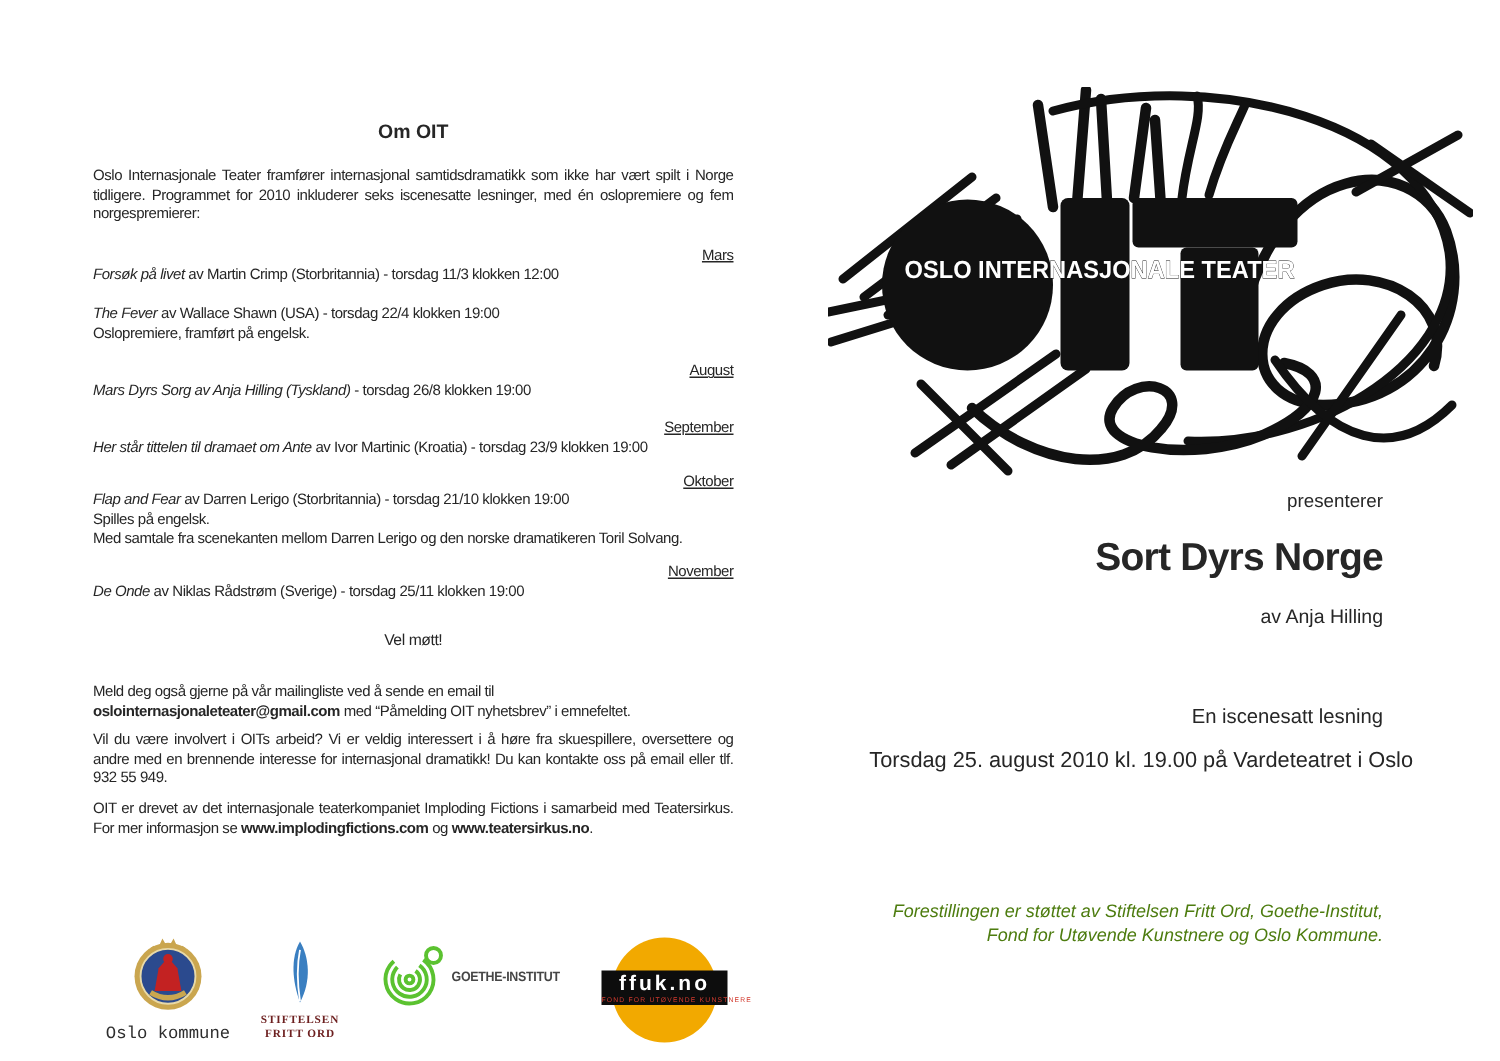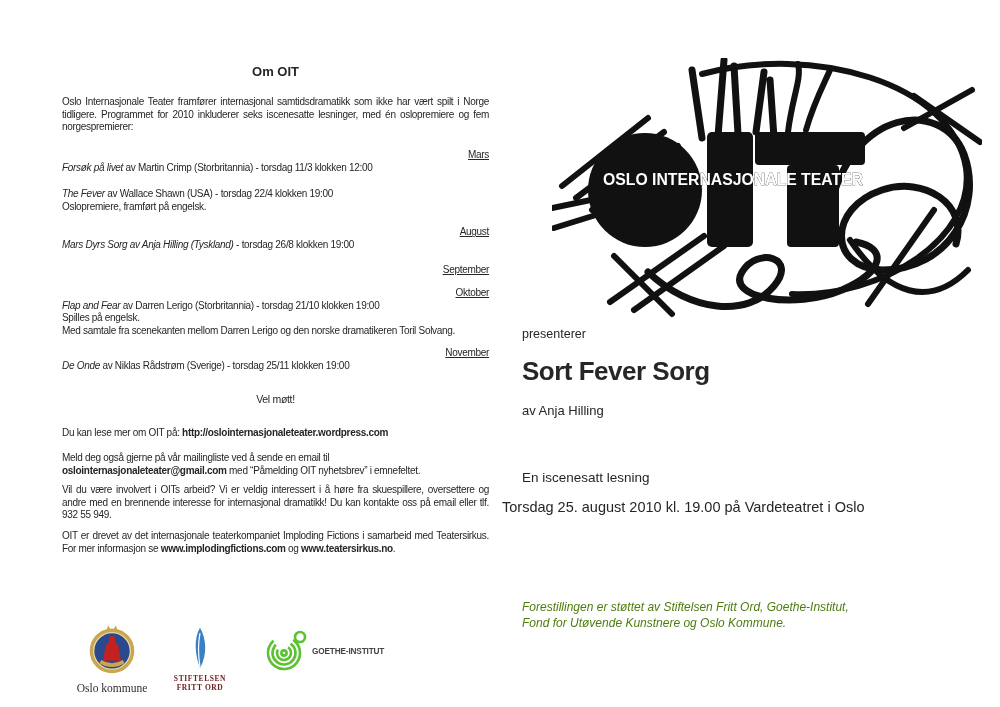--- a/index.html
+++ b/index.html
@@ -1,52 +1,52 @@
 <!DOCTYPE html>
 <html><head>
 <meta charset="utf-8">
 <style>
   html,body{margin:0;padding:0;background:#fff;}
   #page{position:relative;width:1000px;height:707px;background:#fff;overflow:hidden;
         font-family:"Liberation Sans",sans-serif;color:#262626;}
   
   .left-page{position:absolute;left:62px;top:66px;width:427px;font-size:10px;
              letter-spacing:-0.3px;line-height:12.8px;}
-  .doc-title{font-size:13px;font-weight:bold;text-align:center;margin:0 0 17px 0;letter-spacing:0;}
+  .doc-title{font-size:13px;font-weight:bold;text-align:center;margin:16px 0 17px 0;letter-spacing:0;}
   .intro{margin:0 0 15px 0;text-align:justify;}
   .event{margin:0;}
   .event .month{text-decoration:underline;text-underline-offset:1px;text-align:right;}
   .it{font-style:italic;}
   .b{font-weight:bold;}
   .closing{font-weight:normal;text-align:center;font-size:10.5px;}
   .para{margin:0;}
   .just{text-align:justify;}
   .mb6{margin-bottom:6px}.mb8{margin-bottom:8px}.mb9{margin-bottom:9px}.mb10{margin-bottom:10px}
   .mb12{margin-bottom:12px}.mb13{margin-bottom:13px}.mb20{margin-bottom:20px}.mb22{margin-bottom:22px}
   
   .sponsors{position:absolute;left:0;top:622px;width:500px;height:80px;}
   .sponsor{position:absolute;text-align:center;}
   .oslo-kommune{left:70px;top:2px;width:84px;}
-  .oslo-kommune .lbl{font-family:Liberation Serif, serif;font-size:11.5px;color:#2e2e2e;margin-top:2px;white-space:nowrap;}
+  .oslo-kommune .lbl{font-family:Liberation Mono, monospace;font-size:11.5px;color:#2e2e2e;margin-top:2px;white-space:nowrap;}
   .fritt-ord{left:166px;top:4px;width:68px;}
   .fritt-ord .lbl{font-family:"Liberation Serif",serif;font-size:7.5px;font-weight:bold;
                   color:#6d2020;letter-spacing:0.6px;line-height:8.5px;margin-top:1px;white-space:nowrap;}
-  .goethe{left:264px;top:8px;width:130px;text-align:left;}
+  .goethe{left:253px;top:8px;width:130px;text-align:left;}
   .goethe .row{display:flex;align-items:center;}
   .goethe .lbl{font-size:9px;font-weight:bold;color:#454545;letter-spacing:-0.2px;
                transform:scaleX(0.92);transform-origin:left center;white-space:nowrap;margin-left:2px;}
   .ffuk{left:406px;top:2px;width:74px;height:72px;}
   .ffuk-circle{position:absolute;left:2px;top:1px;width:70px;height:70px;border-radius:50%;background:#f2a900;}
   .ffuk-bar{position:absolute;left:-5px;top:23px;width:84px;height:23px;background:#0d0d0d;color:#fff;
             text-align:center;}
   .ffuk-bar .txt{font-size:14px;font-weight:bold;letter-spacing:2px;line-height:17px;display:block;}
   .ffuk-sub{font-size:4.5px;color:#d23b2f;letter-spacing:0.8px;line-height:5px;white-space:nowrap;}
   
   .oit-logo{position:absolute;left:552px;top:58px;width:430px;height:262px;}
-  .rp{position:absolute;left:522px;width:400px;text-align:left;}
+  .rp{position:absolute;left:522px;width:400px;text-align:right;}
   .rp-presents{top:327px;font-size:12.5px;}
   .rp-title{top:356px;font-size:26px;font-weight:bold;letter-spacing:-0.5px;}
   .rp-author{top:403px;font-size:13px;}
   .rp-subtitle{top:470px;font-size:13.5px;}
   .rp-date{left:502px;width:440px;top:499px;font-size:14.5px;}
   .rp-support{top:600px;font-size:12px;font-style:italic;font-weight:500;line-height:15.5px;color:#4d7c0f;}
 </style>
 </head>
 <body>
 
@@ -67,38 +67,38 @@
       <div class="line">Oslopremiere, framført på engelsk.</div>
     </div>
 
     <div class="event mb12">
       <div class="month">August</div>
       <div class="line"><span class="it">Mars Dyrs Sorg av Anja Hilling (Tyskland)</span><span> - torsdag 26/8 klokken 19:00</span></div>
     </div>
 
     <div class="event mb10">
       <div class="month">September</div>
+      <div class="line"><span class="it">Her står tittelen til dramaet om Ante</span><span> av Ivor Martinic (Kroatia) - torsdag 23/9 klokken 19:00</span></div>
     </div>
 
     <div class="event mb9">
       <div class="month">Oktober</div>
       <div class="line"><span class="it">Flap and Fear</span><span> av Darren Lerigo (Storbritannia) - torsdag 21/10 klokken 19:00</span></div>
       <div class="line">Spilles på engelsk.</div>
       <div class="line">Med samtale fra scenekanten mellom Darren Lerigo og den norske dramatikeren Toril Solvang.</div>
     </div>
 
     <div class="event mb20">
       <div class="month">November</div>
       <div class="line"><span class="it">De Onde</span><span> av Niklas Rådstrøm (Sverige) - torsdag 25/11 klokken 19:00</span></div>
     </div>
 
     <div class="closing mb22">Vel møtt!</div>
 
 
-    <p class="para mb12"><span>Du kan lese mer om OIT på: </span><span class="b">http://oslointernasjonaleteater.wordpress.com</span></p>
 
     <p class="para mb6"><span>Meld deg også gjerne på vår mailingliste ved å sende en email til </span><span class="b">oslointernasjonaleteater@gmail.com</span><span> med “Påmelding OIT nyhetsbrev” i emnefeltet.</span></p>
 
     <p class="para just mb8">Vil du være involvert i OITs arbeid? Vi er veldig interessert i å høre fra skuespillere, oversettere og andre med en brennende interesse for internasjonal dramatikk! Du kan kontakte oss på email eller tlf. 932 55 949.</p>
 
     <p class="para just"><span>OIT er drevet av det internasjonale teaterkompaniet Imploding Fictions i samarbeid med Teatersirkus. For mer informasjon se </span><span class="b">www.implodingfictions.com</span><span> og </span><span class="b">www.teatersirkus.no</span><span>.</span></p>
   </div>
 
   <div class="sponsors">
 
@@ -133,20 +133,27 @@
             <circle cx="20" cy="23" r="11.5" stroke-dasharray="56 17" transform="rotate(-55 20 23)"></circle>
             <circle cx="20" cy="23" r="7" stroke-dasharray="32 12" transform="rotate(-55 20 23)"></circle>
             <circle cx="20" cy="23" r="2.6"></circle>
             <circle cx="36" cy="7" r="5"></circle>
           </g>
         </svg>
         <span class="lbl">GOETHE-INSTITUT</span>
       </div>
     </div>
 
+    <div class="sponsor ffuk">
+      <div class="ffuk-circle"></div>
+      <div class="ffuk-bar">
+        <span class="txt">ffuk.no</span>
+        <div class="ffuk-sub">FOND FOR UTØVENDE KUNSTNERE</div>
+      </div>
+    </div>
 
   </div>
 
   <div class="oit-logo">
     <svg width="430" height="262" viewBox="0 0 430 262">
       <g fill="none" stroke="#111" stroke-linecap="round">
         <path stroke-width="7" d="M150 80 L140 12 M166 78 L172 2 M186 76 L182 8 M204 74 L212 14 M222 80 L218 22"></path>
         <path stroke-width="6" d="M10 128 L96 60 M24 140 L112 74 M40 152 L126 88"></path>
         <path stroke-width="6" d="M0 150 L58 138 M2 170 L60 152"></path>
         <path stroke-width="7" d="M278 150 C300 50 390 40 412 96 C432 150 396 212 330 212 C276 210 276 150 330 132 C372 118 416 146 404 186"></path>
@@ -159,21 +166,21 @@
       </g>
       <circle cx="93" cy="132" r="57" fill="#111"></circle>
       <rect x="155" y="74" width="46" height="115" rx="5" fill="#111"></rect>
       <rect x="203" y="74" width="110" height="33" rx="4" fill="#111"></rect>
       <rect x="235" y="107" width="52" height="82" rx="4" fill="#111"></rect>
       <text x="51" y="127" textLength="260" lengthAdjust="spacingAndGlyphs" font-family="Liberation Sans, sans-serif" font-size="16.5" font-weight="bold" fill="#fff" stroke="#111" stroke-width="0.5" paint-order="stroke">OSLO INTERNASJONALE TEATER</text>
     </svg>
   </div>
 
   <div class="rp rp-presents">presenterer</div>
-  <div class="rp rp-title">Sort Fever Sorg</div>
+  <div class="rp rp-title">Sort Dyrs Norge</div>
   <div class="rp rp-author">av Anja Hilling</div>
   <div class="rp rp-subtitle">En iscenesatt lesning</div>
   <div class="rp rp-date">Torsdag 25. august 2010 kl. 19.00 på Vardeteatret i Oslo</div>
   <div class="rp rp-support">
     <div>Forestillingen er støttet av Stiftelsen Fritt Ord, Goethe-Institut,</div>
     <div>Fond for Utøvende Kunstnere og Oslo Kommune.</div>
   </div>
 
 </div>
 

